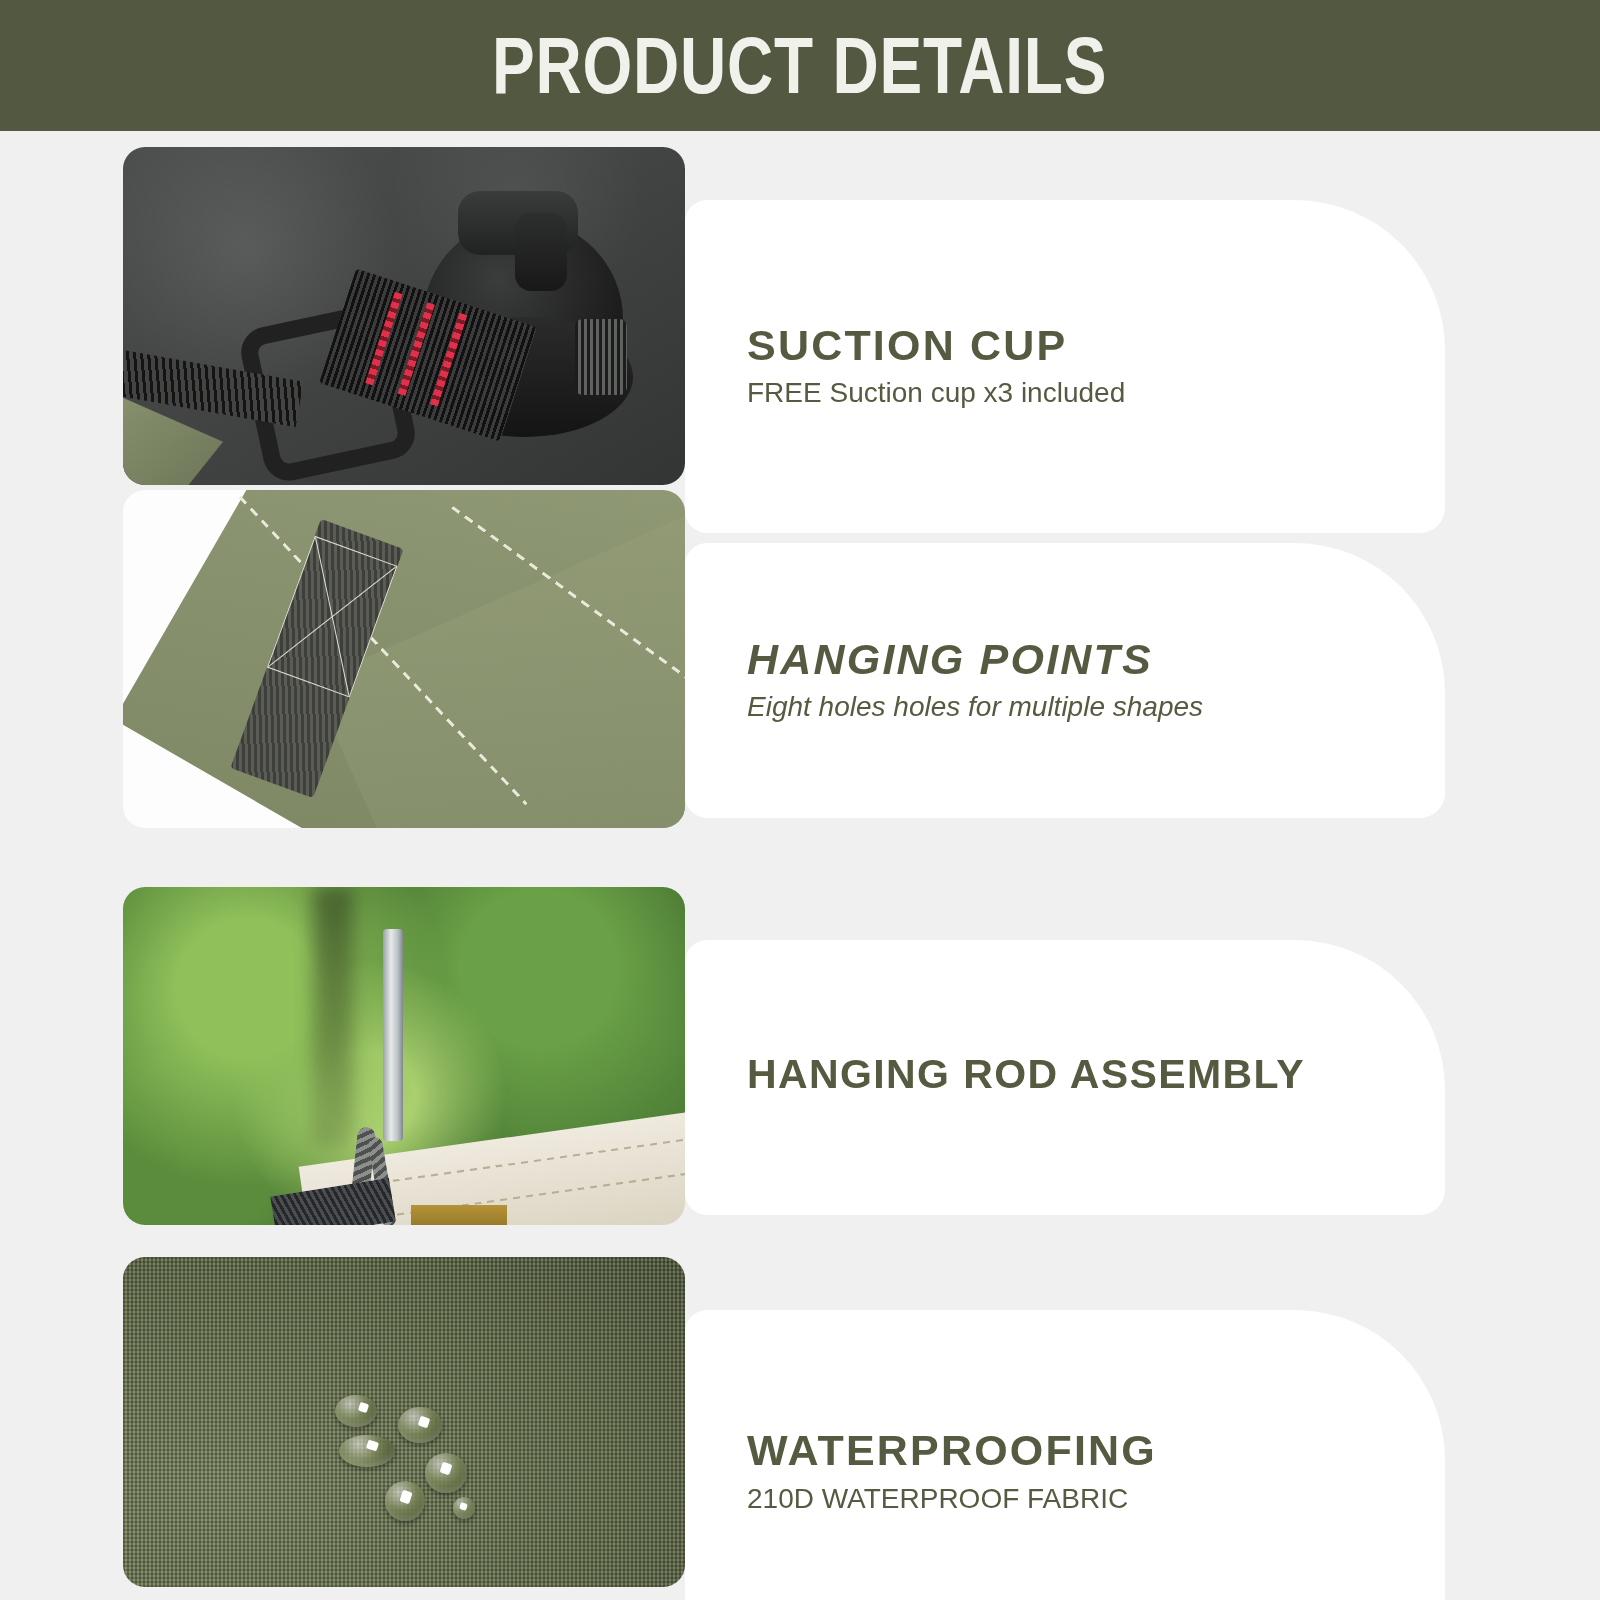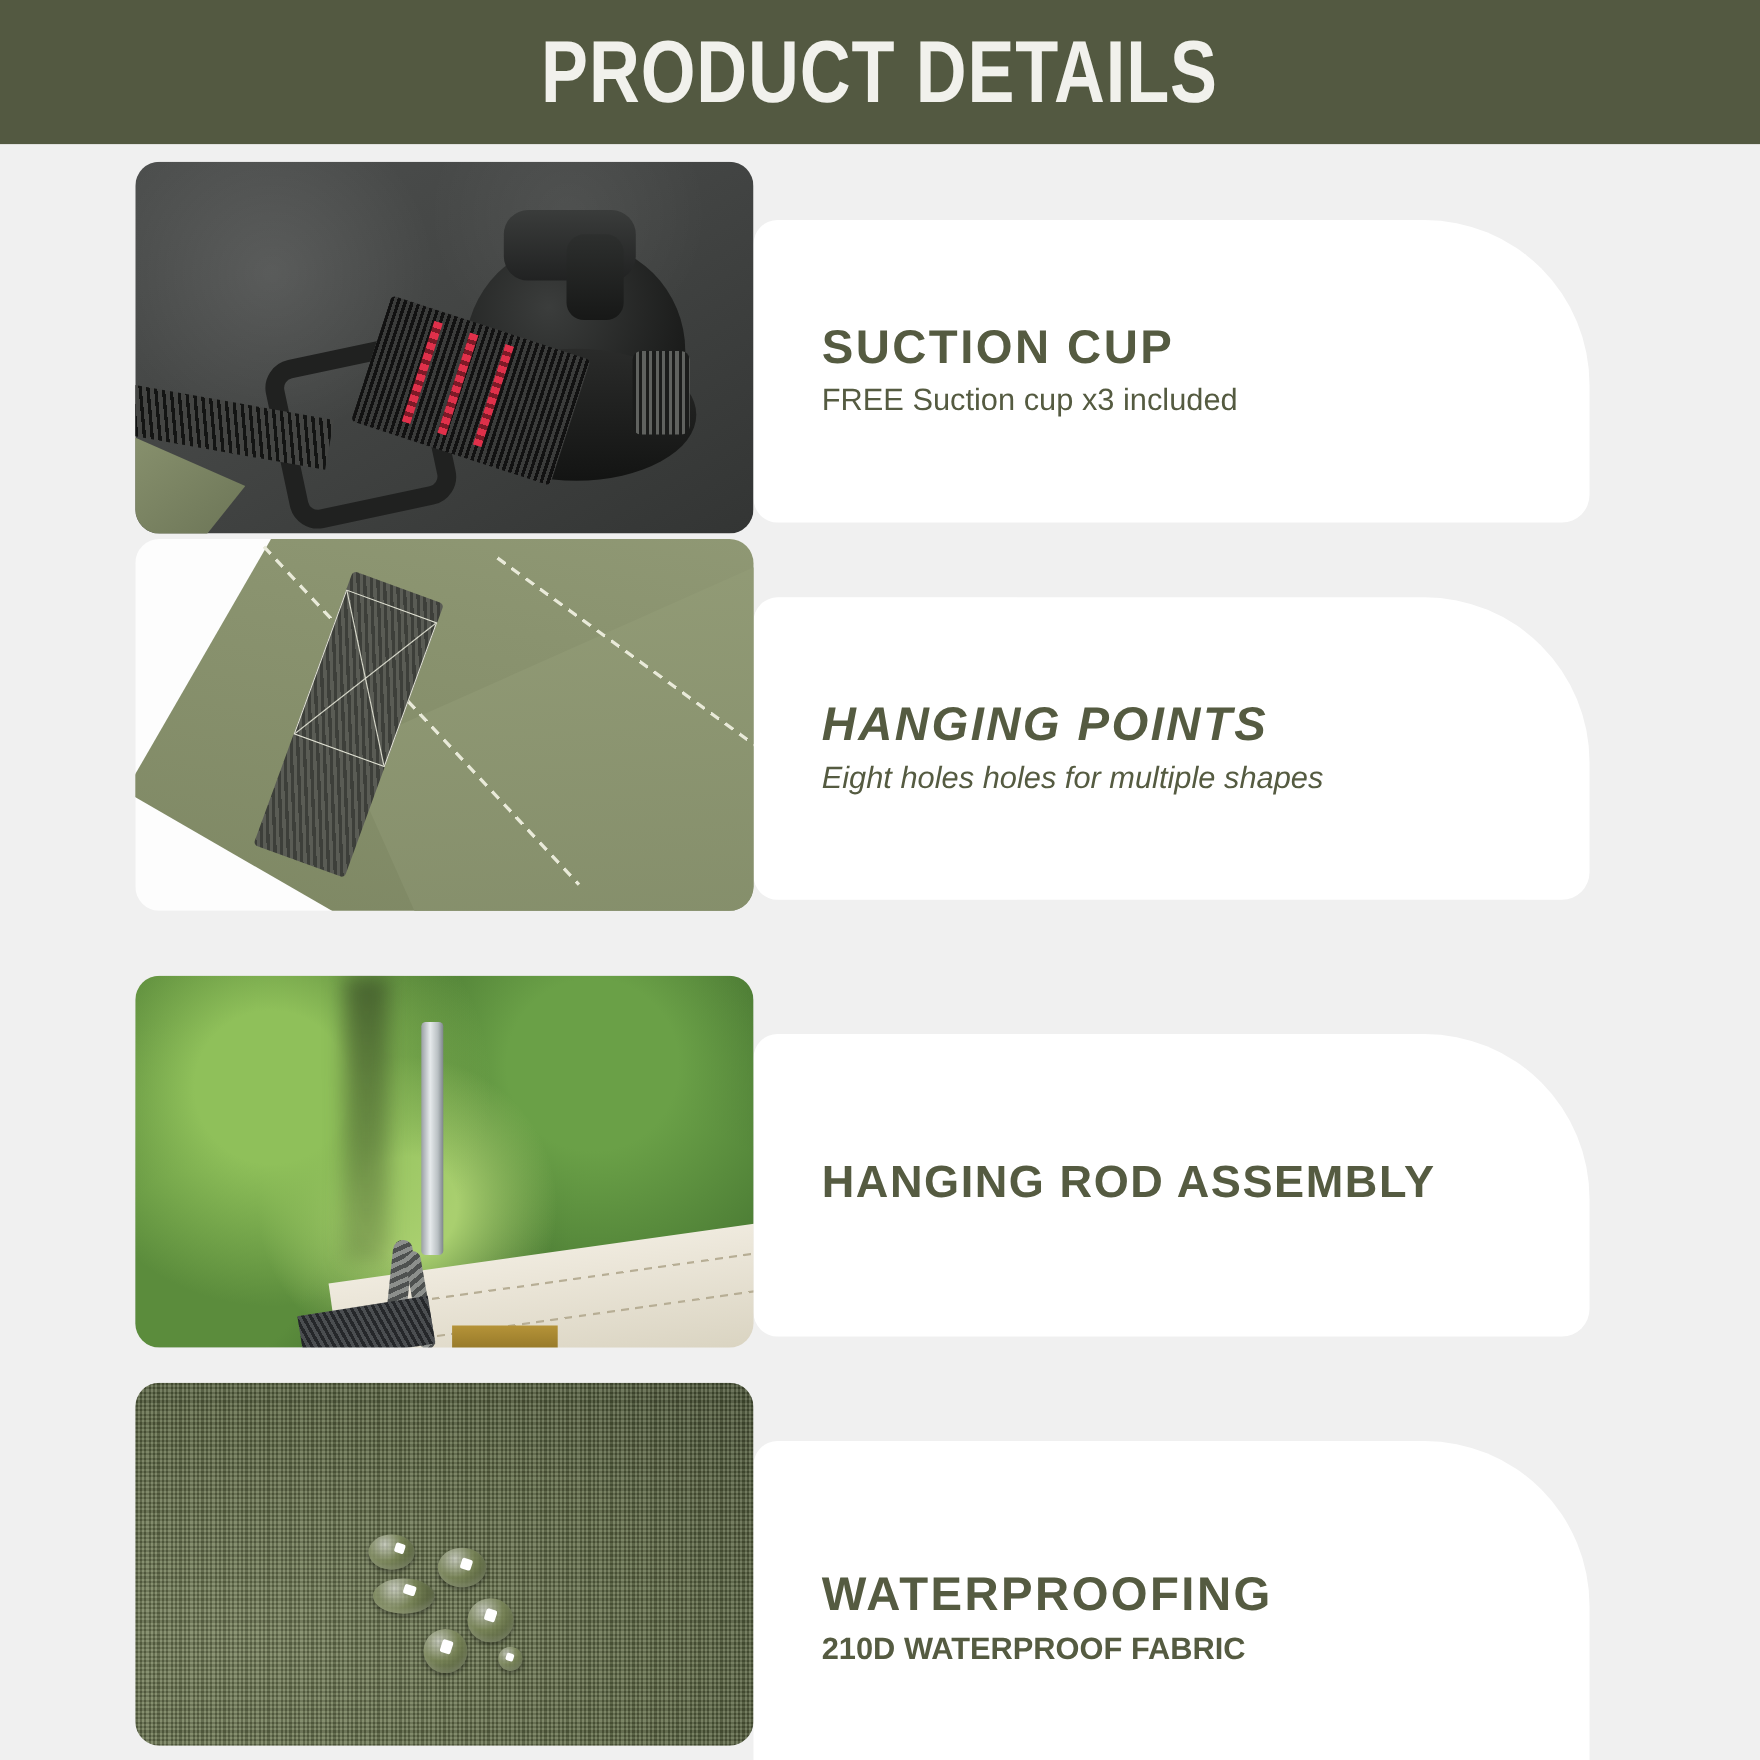--- a/index.html
+++ b/index.html
@@ -40,21 +40,21 @@
   .card{
     position:absolute;
     left:685px;
     width:760px;
     background:#ffffff;
     border-radius:22px 150px 25px 22px;
     box-sizing:border-box;
     padding-left:62px;
     display:flex;flex-direction:column;justify-content:center;
   }
-  .row-1 .card{top:69px;height:275px;}
+  .row-1 .card{top:69px;height:333px;}
   .row-2 .card{top:69px;height:275px;}
   .row-3 .card{top:69px;height:275px;}
   .row-4 .card{top:69px;height:324px;}
 
   .card-title{
     color:#555b41;
     font-weight:700;
     font-size:43px;
     letter-spacing:2.2px;
     line-height:1.12;
@@ -63,21 +63,21 @@
   }
   .card-desc{
     color:#555b41;
     font-weight:400;
     font-size:28px;
     line-height:1.32;
     margin:0;
     max-width:600px;
   }
   .row-3 .card-title{font-size:41px;letter-spacing:1.4px;}
-  .row-4 .card-desc{max-width:680px;font-weight:bold;}
+  .row-4 .card-desc{max-width:680px;}
 
   
   .photo{
     position:absolute;
     left:123px;
     width:562px;
     height:338px;
     border-radius:22px;
     overflow:hidden;
     z-index:2;

